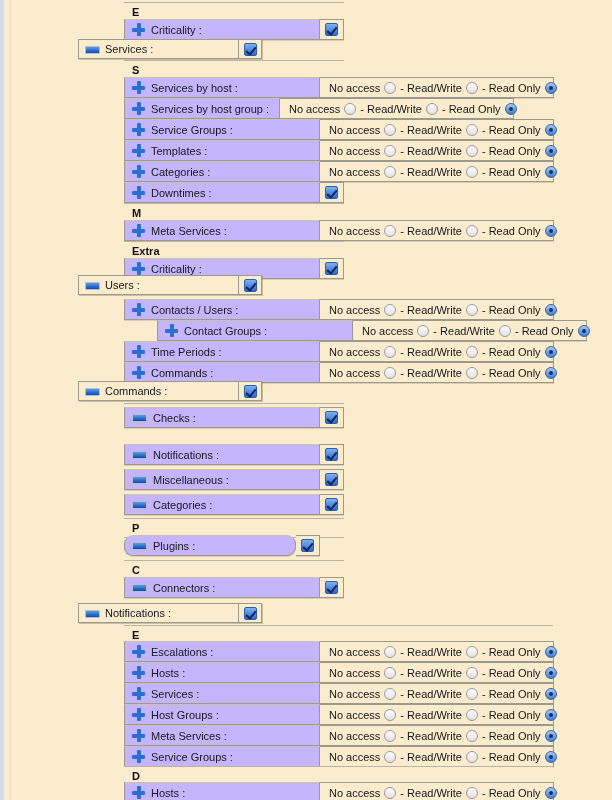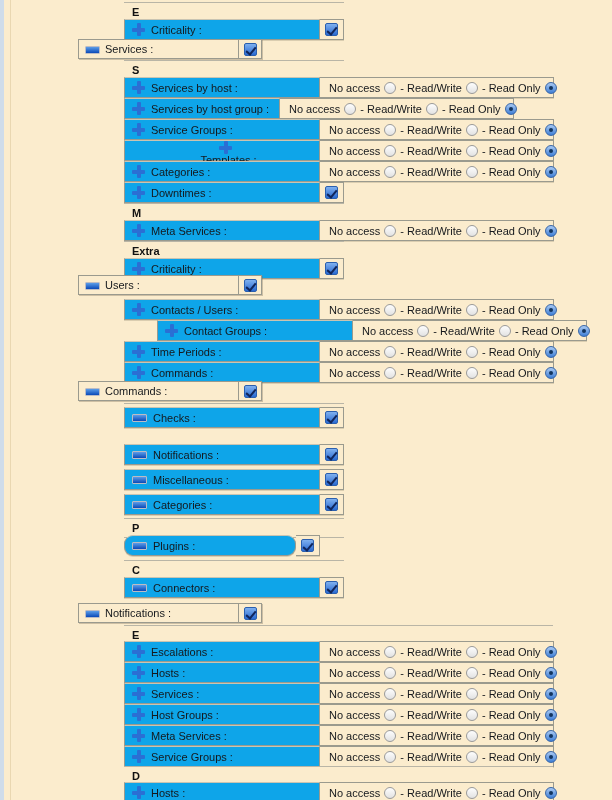--- a/index.html
+++ b/index.html
@@ -77,21 +77,21 @@
   
   .item-row {
     position: absolute;
     left: 124px;
     height: 21px;
     box-sizing: border-box;
     display: flex;
     align-items: stretch;
   }
   .item-row .cell-name {
-    background: #0ea5e9;
+    background: #c4b5fd;
     border: 1px solid #9a9a8e;
     border-top-color: #c9c4b2;
     box-sizing: border-box;
     display: flex; align-items: center;
     padding-left: 7px;
     box-shadow: 0 1px 0 rgba(120,110,90,.25);
   }
   .item-row .cell-perm {
     background: #fbeccd;
     border: 1px solid #9a9a8e;
@@ -288,21 +288,21 @@
             <span class="rb"></span>
           </span>
           <span class="perm-grp">
             <span class="perm-txt">- Read Only</span>
             <span class="rb on"></span>
           </span>
         </span>
       </div>
     </div>
     <div class="item-row" style="top: 140px;">
-      <div class="cell-name" style="width: 196px; flex-direction: column;">
+      <div class="cell-name" style="width: 196px;">
         <span class="ic ic-plus"></span>
         <span class="row-label">Templates :</span>
       </div>
       <div class="cell-perm" style="width: 234px;">
         <span style="display: inline-flex; align-items: center;">
           <span class="perm-grp">
             <span class="perm-txt">No access</span>
             <span class="rb"></span>
           </span>
           <span class="perm-grp">

